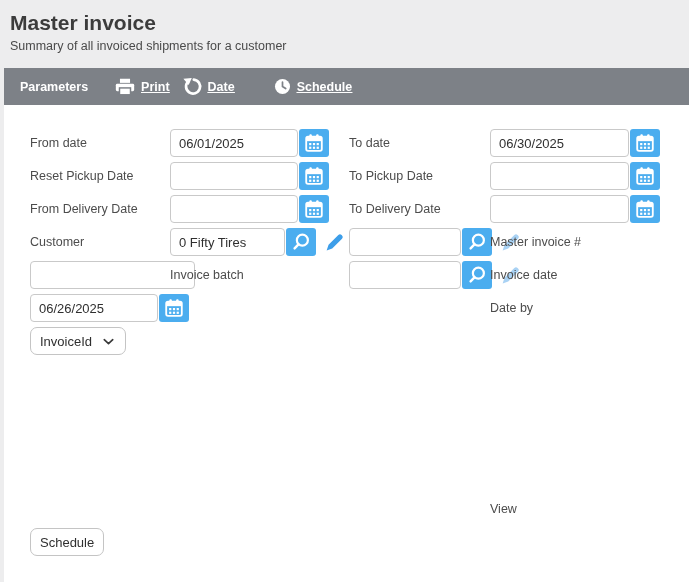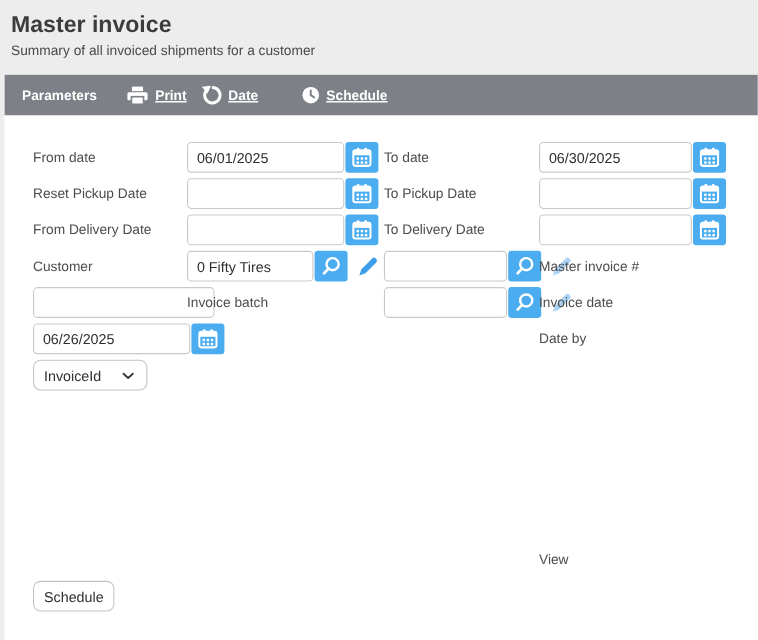--- a/index.html
+++ b/index.html
@@ -25,35 +25,35 @@
   .content { position:absolute; top:105px; left:4px; right:0; bottom:0; background:#ffffff; }
 
   .form-grid { display:grid; grid-template-columns:140px 179px 141px auto; grid-auto-rows:28px;
                row-gap:5px; padding:24px 0 0 26px; }
   .lbl { display:flex; align-items:center; font-size:12.5px; color:#4c4c4c; }
   .field { display:flex; align-items:center; }
 
   input.txt { height:28px; box-sizing:border-box; border:1px solid #c9c9c9; border-radius:4px;
               font-family:"Liberation Sans", sans-serif; font-size:13px; color:#2f2f2f;
               padding:0 8px; outline:none; background:#ffffff; }
-  .w-date-l { width:143px; }
+  .w-date-l { width:128px; }
   .w-date-r { width:139px; }
   .w-look-l { width:115px; }
   .w-look-r { width:112px; }
   .w-plain  { width:165px; }
 
   .sq-btn { width:30px; height:28px; margin-left:1px; border:none; border-radius:3px;
             background:#4badef; display:flex; align-items:center; justify-content:center;
             cursor:pointer; padding:0; flex:none; }
   .pencil { margin-left:8px; display:flex; align-items:center; cursor:pointer; }
 
   .select { height:28px; box-sizing:border-box; border:1px solid #c4c4c4; border-radius:7px;
             display:flex; align-items:center; justify-content:space-between; padding:0 8px 0 9px;
             font-size:13px; color:#2f2f2f; cursor:pointer; background:#ffffff; }
-  .select-orderby { width:104px; }
+  .select-orderby { width:96px; }
   .select-view { width:74px; }
 
   .view-row { margin-top:182px; }
 </style>
 </head>
 <body>
 
 <svg width="0" height="0" style="position:absolute">
   <defs>
     <g id="ic-cal">

